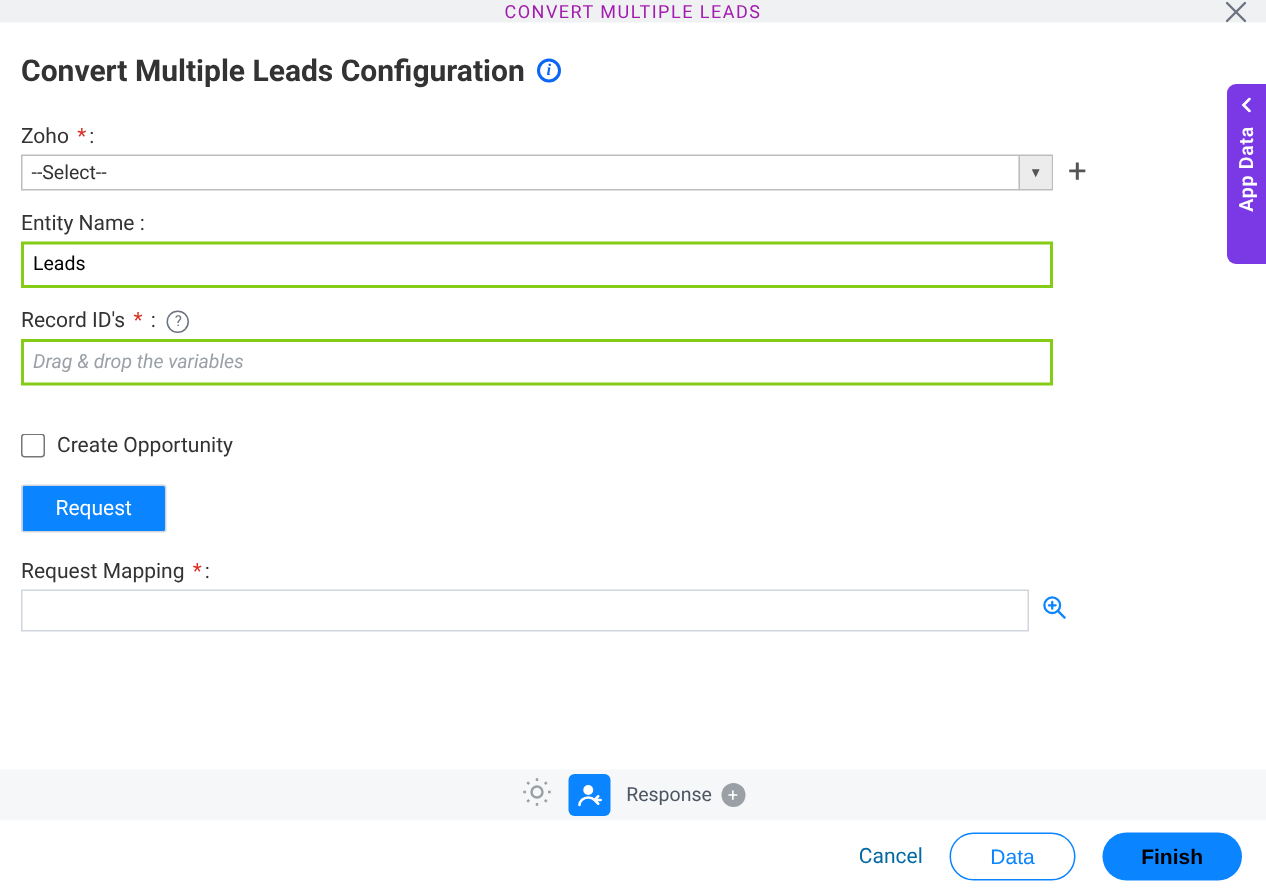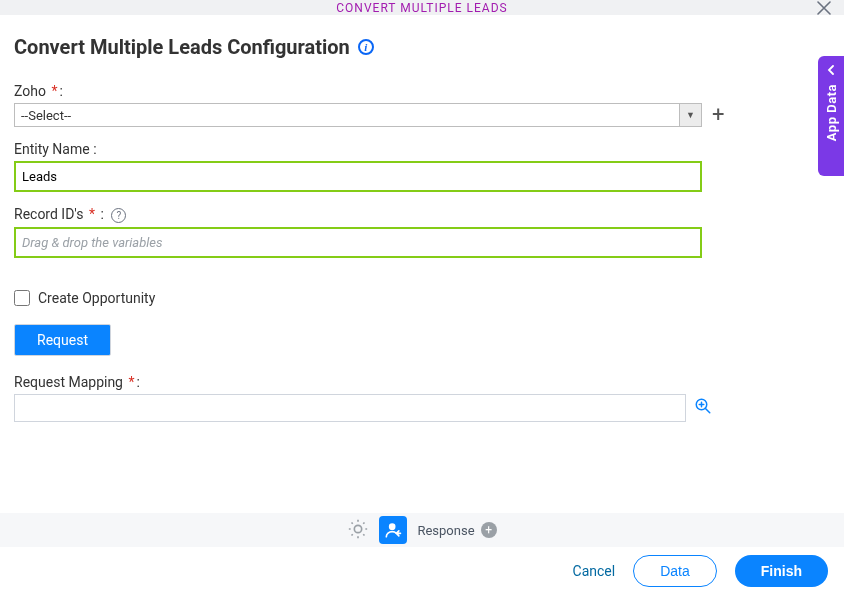--- a/index.html
+++ b/index.html
@@ -217,21 +217,21 @@
     color: #0a84ff;
     background: #fff;
     border-radius: 18px;
     padding: 7px 26px;
     font-size: 14px;
     cursor: pointer;
   }
   .btn-primary {
     border: none;
     background: #0a84ff;
-    color: #ffffff;
+    color: #000000;
     border-radius: 18px;
     padding: 8px 26px;
     font-size: 14px;
     font-weight: 600;
     cursor: pointer;
   }
 
   .side-rail {
     position: absolute;
     top: 56px;

